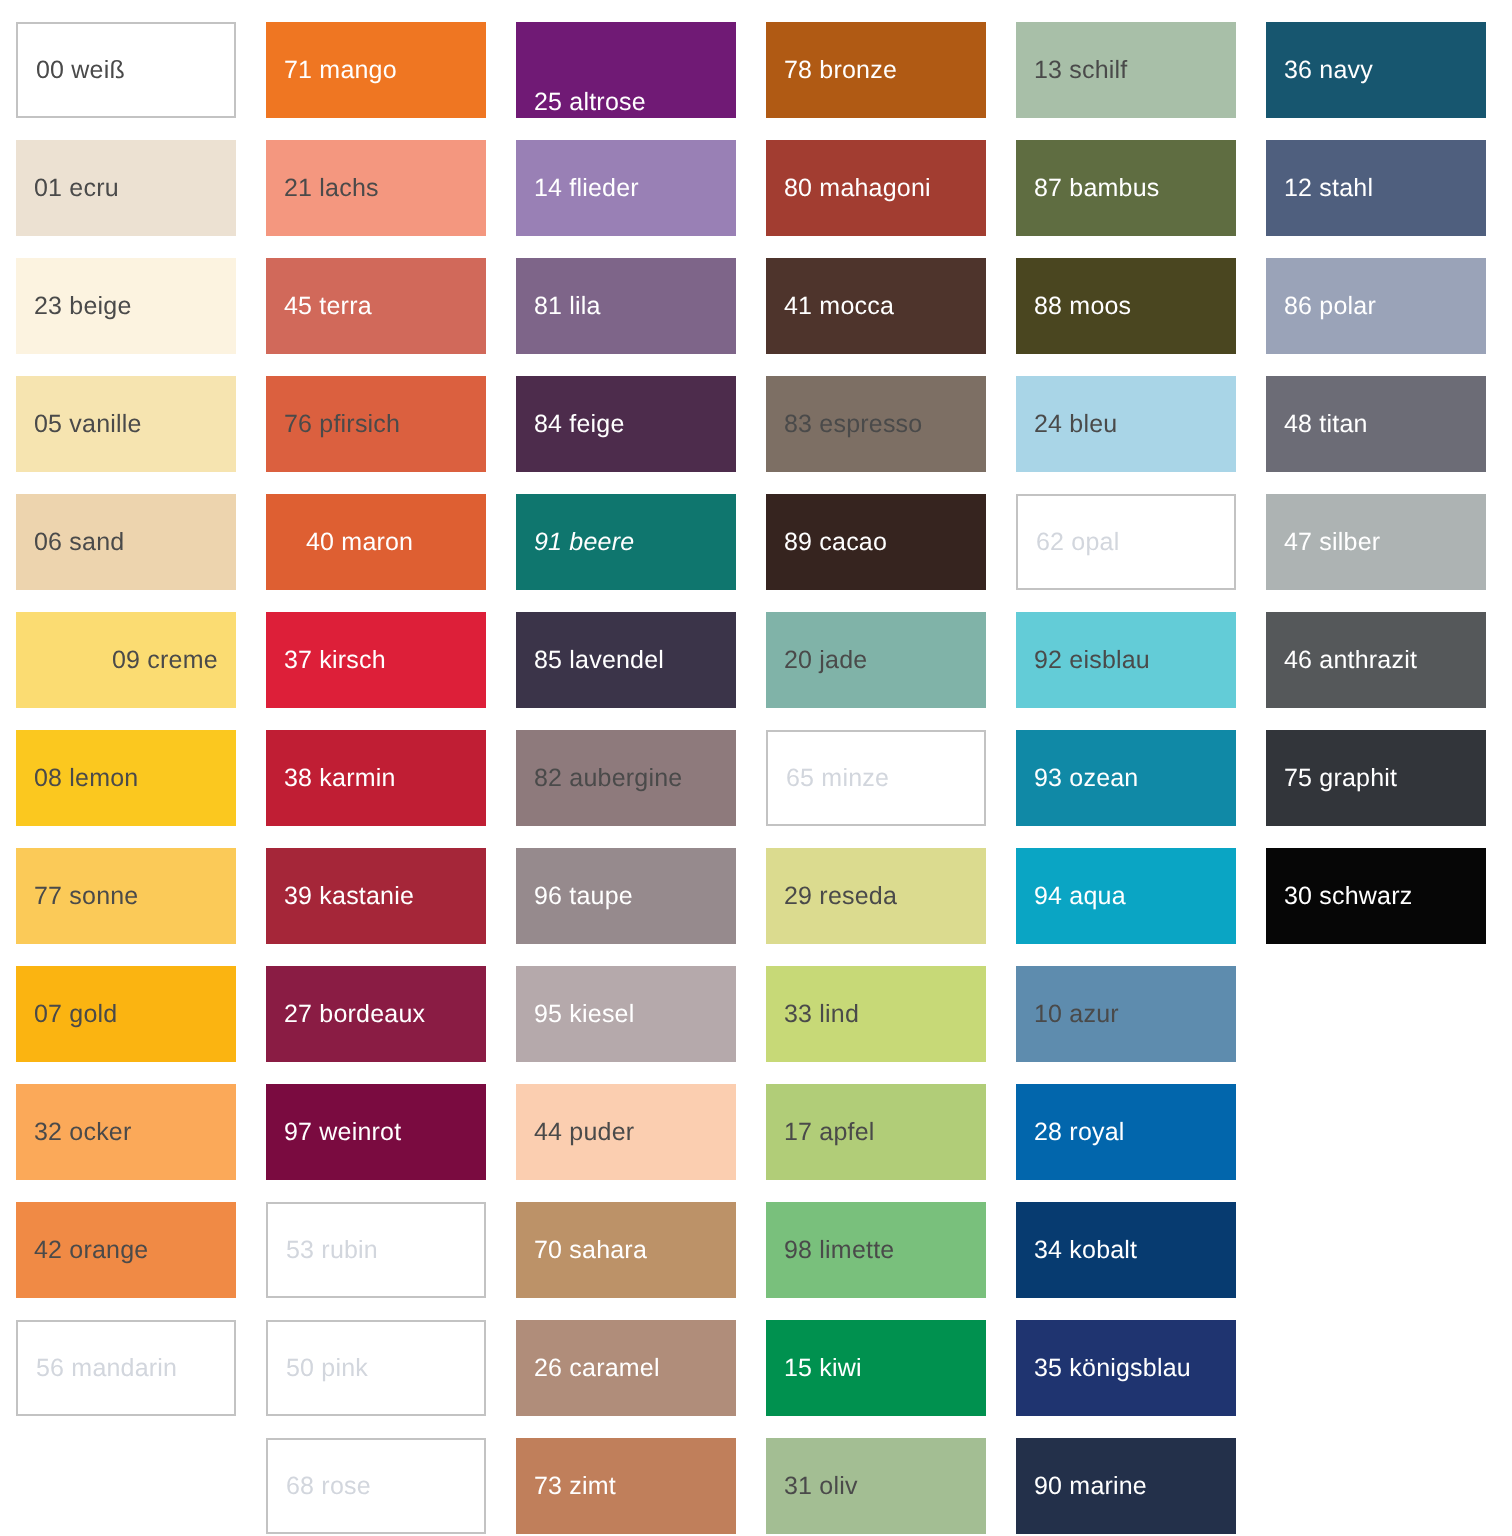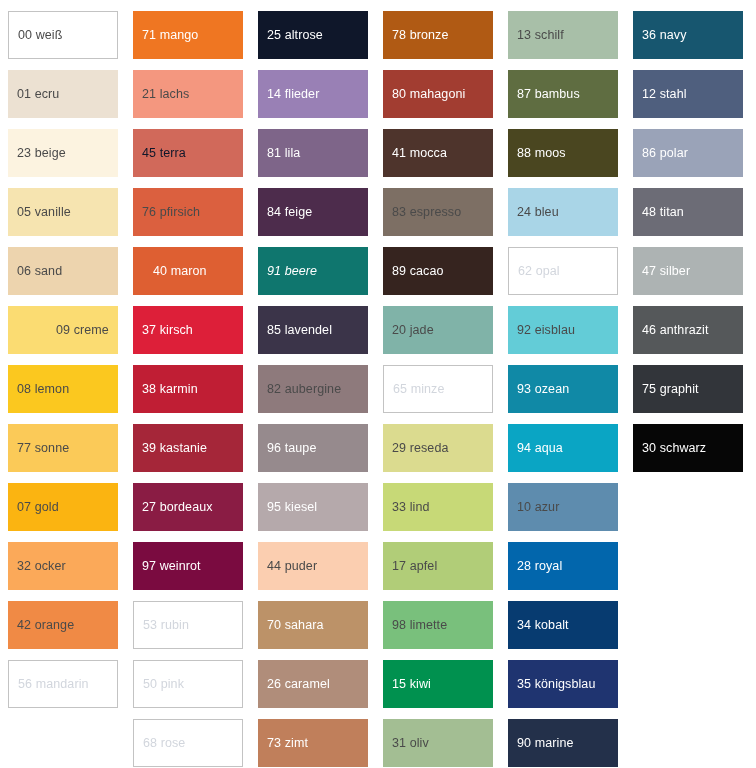--- a/index.html
+++ b/index.html
@@ -95,21 +95,21 @@
       </div>
     </div>
     <div class="swatch-column" style="left: 133px;">
       <div class="swatch" style="background: rgb(239, 118, 34);">
         <span class="swatch-label" style="color: rgb(255, 255, 255); text-align: center;">71 mango</span>
       </div>
       <div class="swatch" style="background: rgb(244, 151, 127);">
         <span class="swatch-label" style="color: rgb(74, 74, 74);">21 lachs</span>
       </div>
       <div class="swatch" style="background: rgb(209, 105, 90);">
-        <span class="swatch-label" style="color: #0f172a;">45 terra</span>
+        <span class="swatch-label" style="color: #ffffff;">45 terra</span>
       </div>
       <div class="swatch" style="background: rgb(219, 96, 63);">
         <span class="swatch-label" style="color: rgb(74, 74, 74);">76 pfirsich</span>
       </div>
       <div class="swatch" style="background: rgb(222, 95, 50);">
         <span class="swatch-label" style="color: #ffffff; padding-left: 20px;">40 maron</span>
       </div>
       <div class="swatch" style="background: rgb(221, 31, 57);">
         <span class="swatch-label" style="color: rgb(255, 255, 255);">37 kirsch</span>
       </div>
@@ -129,21 +129,21 @@
         <span class="swatch-label" style="color: rgb(210, 214, 221);">53 rubin</span>
       </div>
       <div class="swatch is-outlined" style="background: rgb(255, 255, 255);">
         <span class="swatch-label" style="color: rgb(210, 214, 221);">50 pink</span>
       </div>
       <div class="swatch is-outlined" style="background: rgb(255, 255, 255);">
         <span class="swatch-label" style="color: rgb(210, 214, 221);">68 rose</span>
       </div>
     </div>
     <div class="swatch-column" style="left: 258px;">
-      <div class="swatch" style="background: #0f172a;">
+      <div class="swatch" style="background: #701a75; align-items: flex-end;">
         <span class="swatch-label" style="color: rgb(255, 255, 255);">25 altrose</span>
       </div>
       <div class="swatch" style="background: rgb(153, 128, 181);">
         <span class="swatch-label" style="color: rgb(255, 255, 255);">14 flieder</span>
       </div>
       <div class="swatch" style="background: rgb(126, 101, 137);">
         <span class="swatch-label" style="color: rgb(255, 255, 255);">81 lila</span>
       </div>
       <div class="swatch" style="background: rgb(77, 44, 76);">
         <span class="swatch-label" style="color: rgb(255, 255, 255);">84 feige</span>

